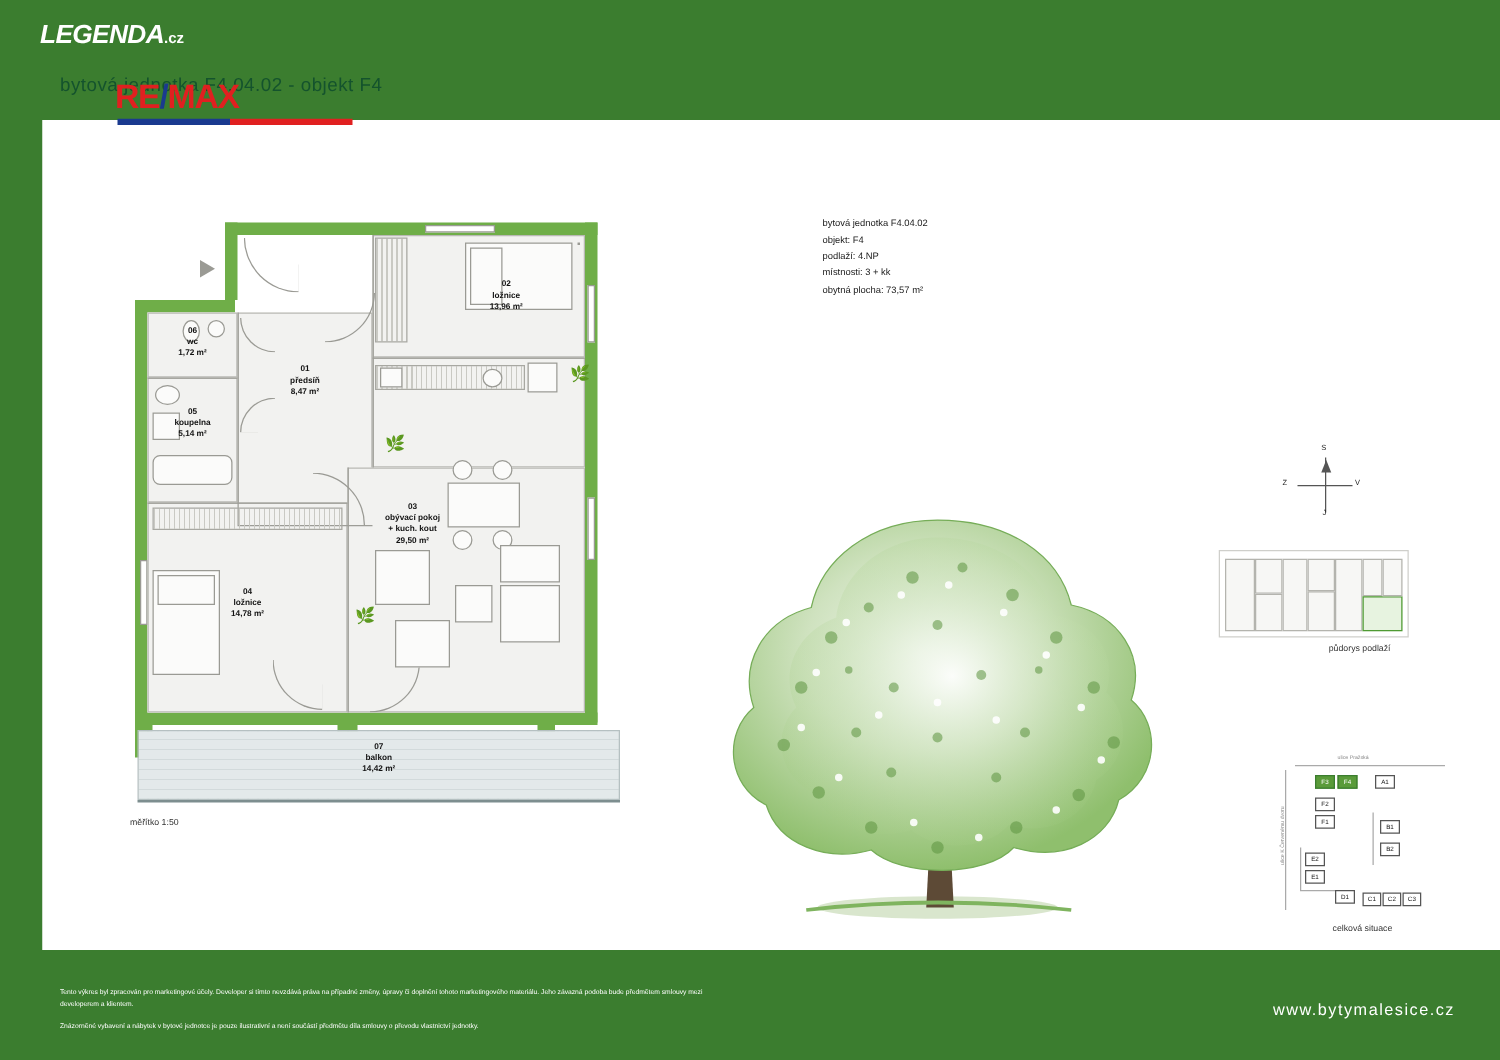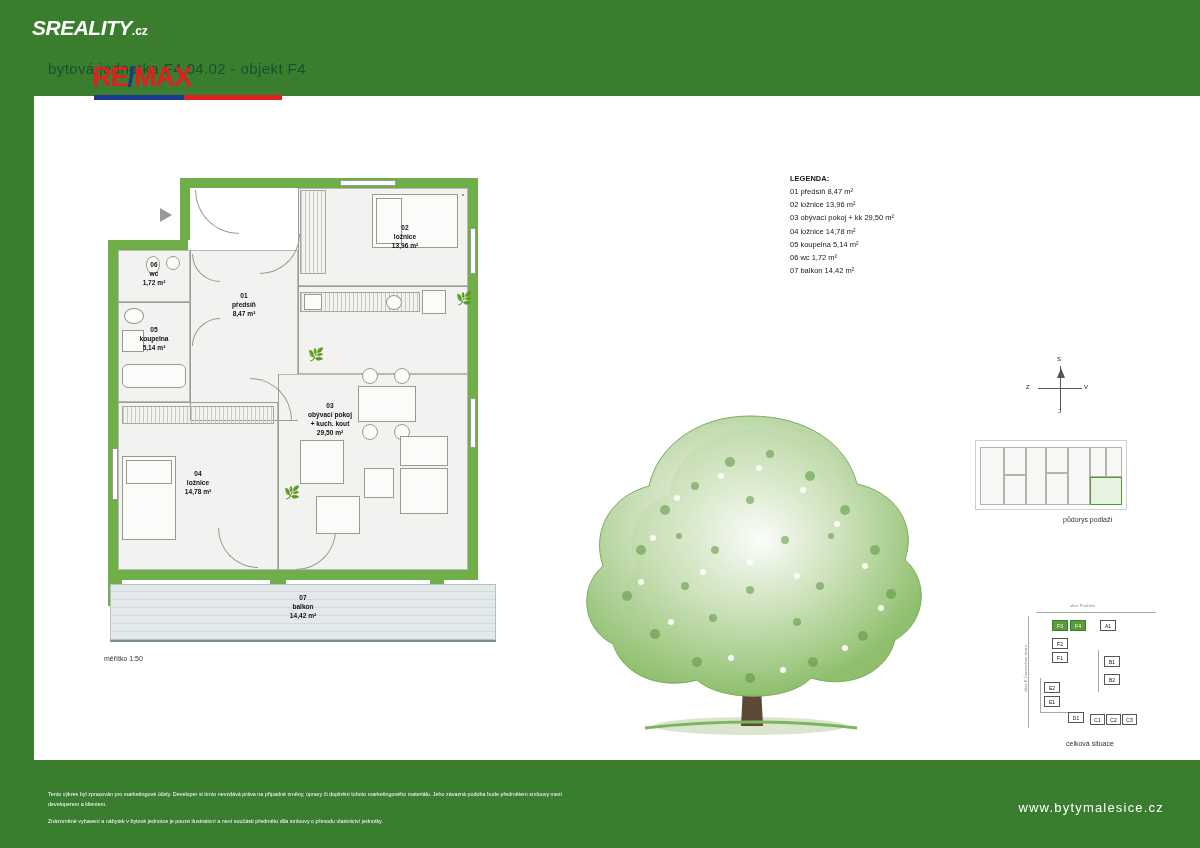--- a/index.html
+++ b/index.html
@@ -170,40 +170,37 @@
 <body>
 
 <div class="page">
 
   <div class="green-top"></div>
   <div class="green-left"></div>
   <div class="green-bottom"></div>
   <div class="white-inner"></div>
 
   <div class="sreality-logo">
-    <span>SREALITY</span><span class="dotcz">.cz</span>
+    <span>LEGENDA</span><span class="dotcz">.cz</span>
   </div>
   <div class="unit-title">bytová jednotka F4.04.02  - objekt F4</div>
   <div class="remax">
     <span>RE</span><span class="slash">/</span><span>MAX</span>
   </div>
   <div class="remax-underline"></div>
 
 
-
-  <div class="legend-block">
-    <div class="lg-title">LEGENDA:</div>
-    <div>01 předsíň 8,47 m²</div>
-    <div>02 ložnice 13,96 m²</div>
-    <div>03 obývací pokoj + kk 29,50 m²</div>
-    <div>04 ložnice 14,78 m²</div>
-    <div>05 koupelna 5,14 m²</div>
-    <div>06 wc 1,72 m²</div>
-    <div>07 balkon 14,42 m²</div>
-  </div>
+  <div class="info-block">
+    <div>bytová jednotka F4.04.02</div>
+    <div>objekt: F4</div>
+    <div>podlaží: 4.NP</div>
+    <div>místnosti: 3 + kk</div>
+    <div>obytná plocha: 73,57 m²</div>
+  </div>
+
 
   <div class="plan">
 
     <div class="wall" style="left:8px;top:72px;width:10px;height:340px;"></div>
     <div class="wall" style="left:80px;top:10px;width:298px;height:10px;"></div>
     <div class="wall" style="left:368px;top:10px;width:10px;height:110px;"></div>
     <div class="wall" style="left:368px;top:120px;width:10px;height:290px;"></div>
     <div class="wall" style="left:80px;top:10px;width:10px;height:62px;"></div>
     <div class="wall" style="left:8px;top:72px;width:80px;height:10px;"></div>
     <div class="wall" style="left:8px;top:402px;width:370px;height:10px;"></div>

